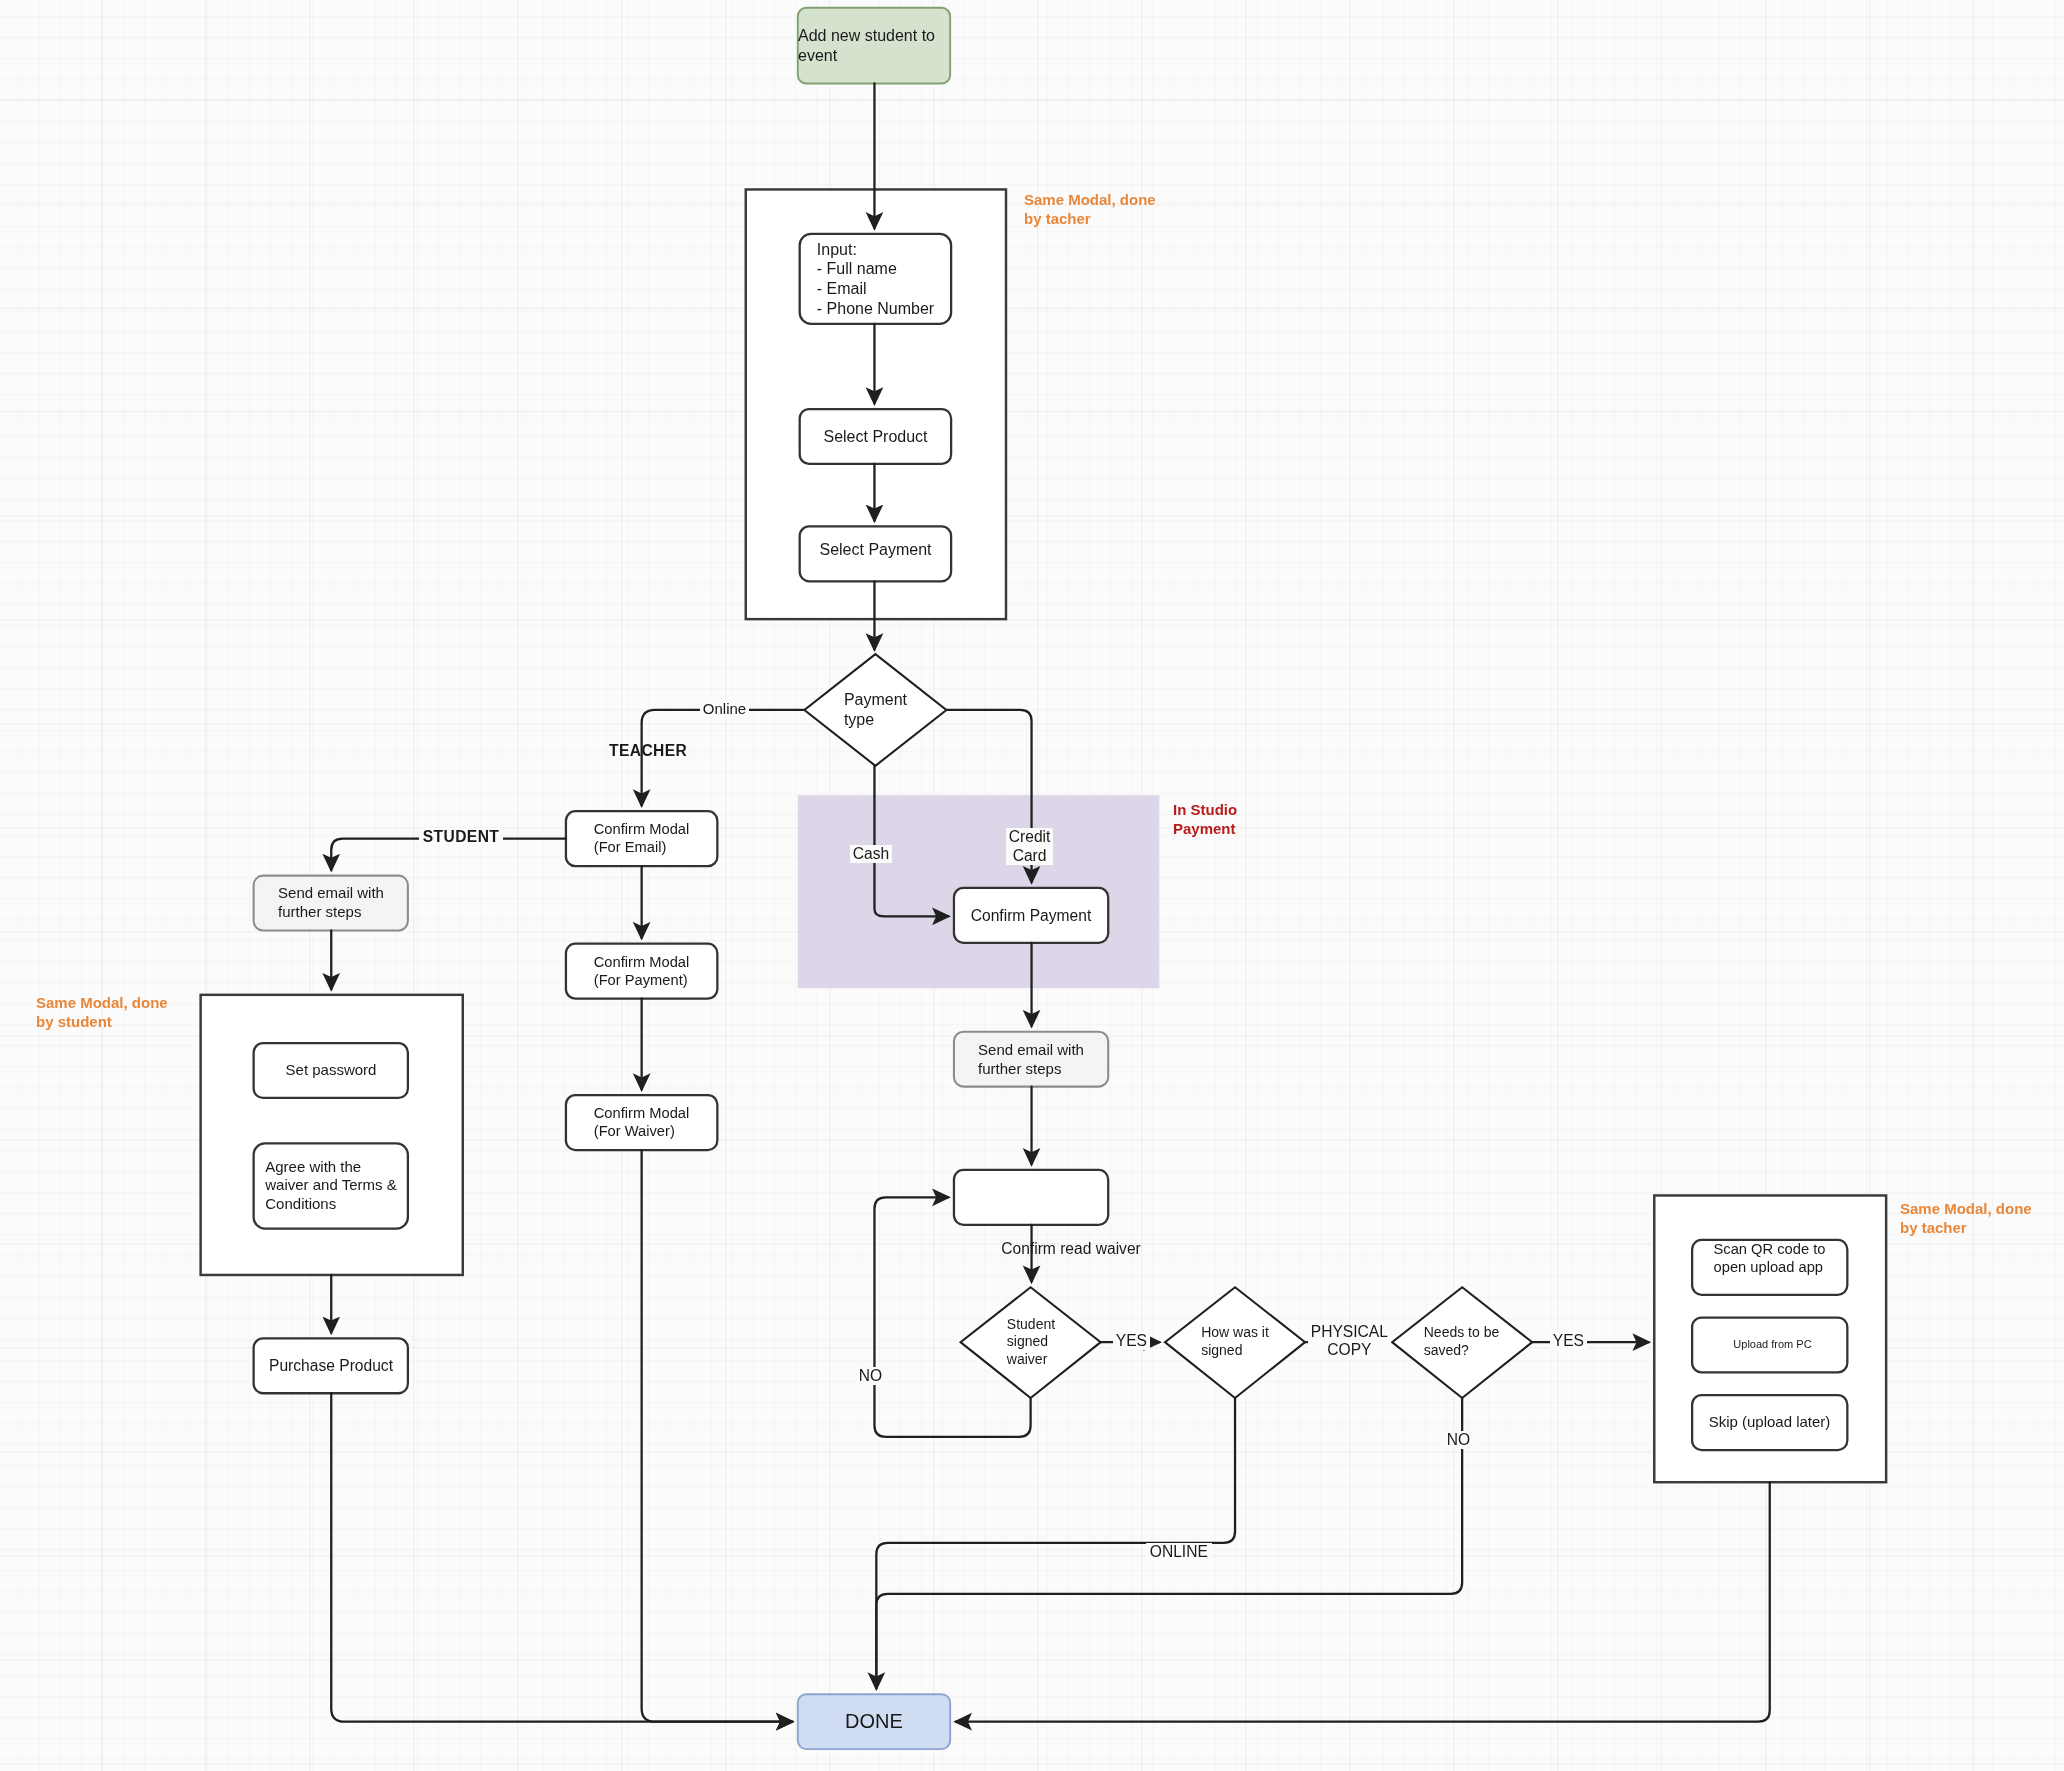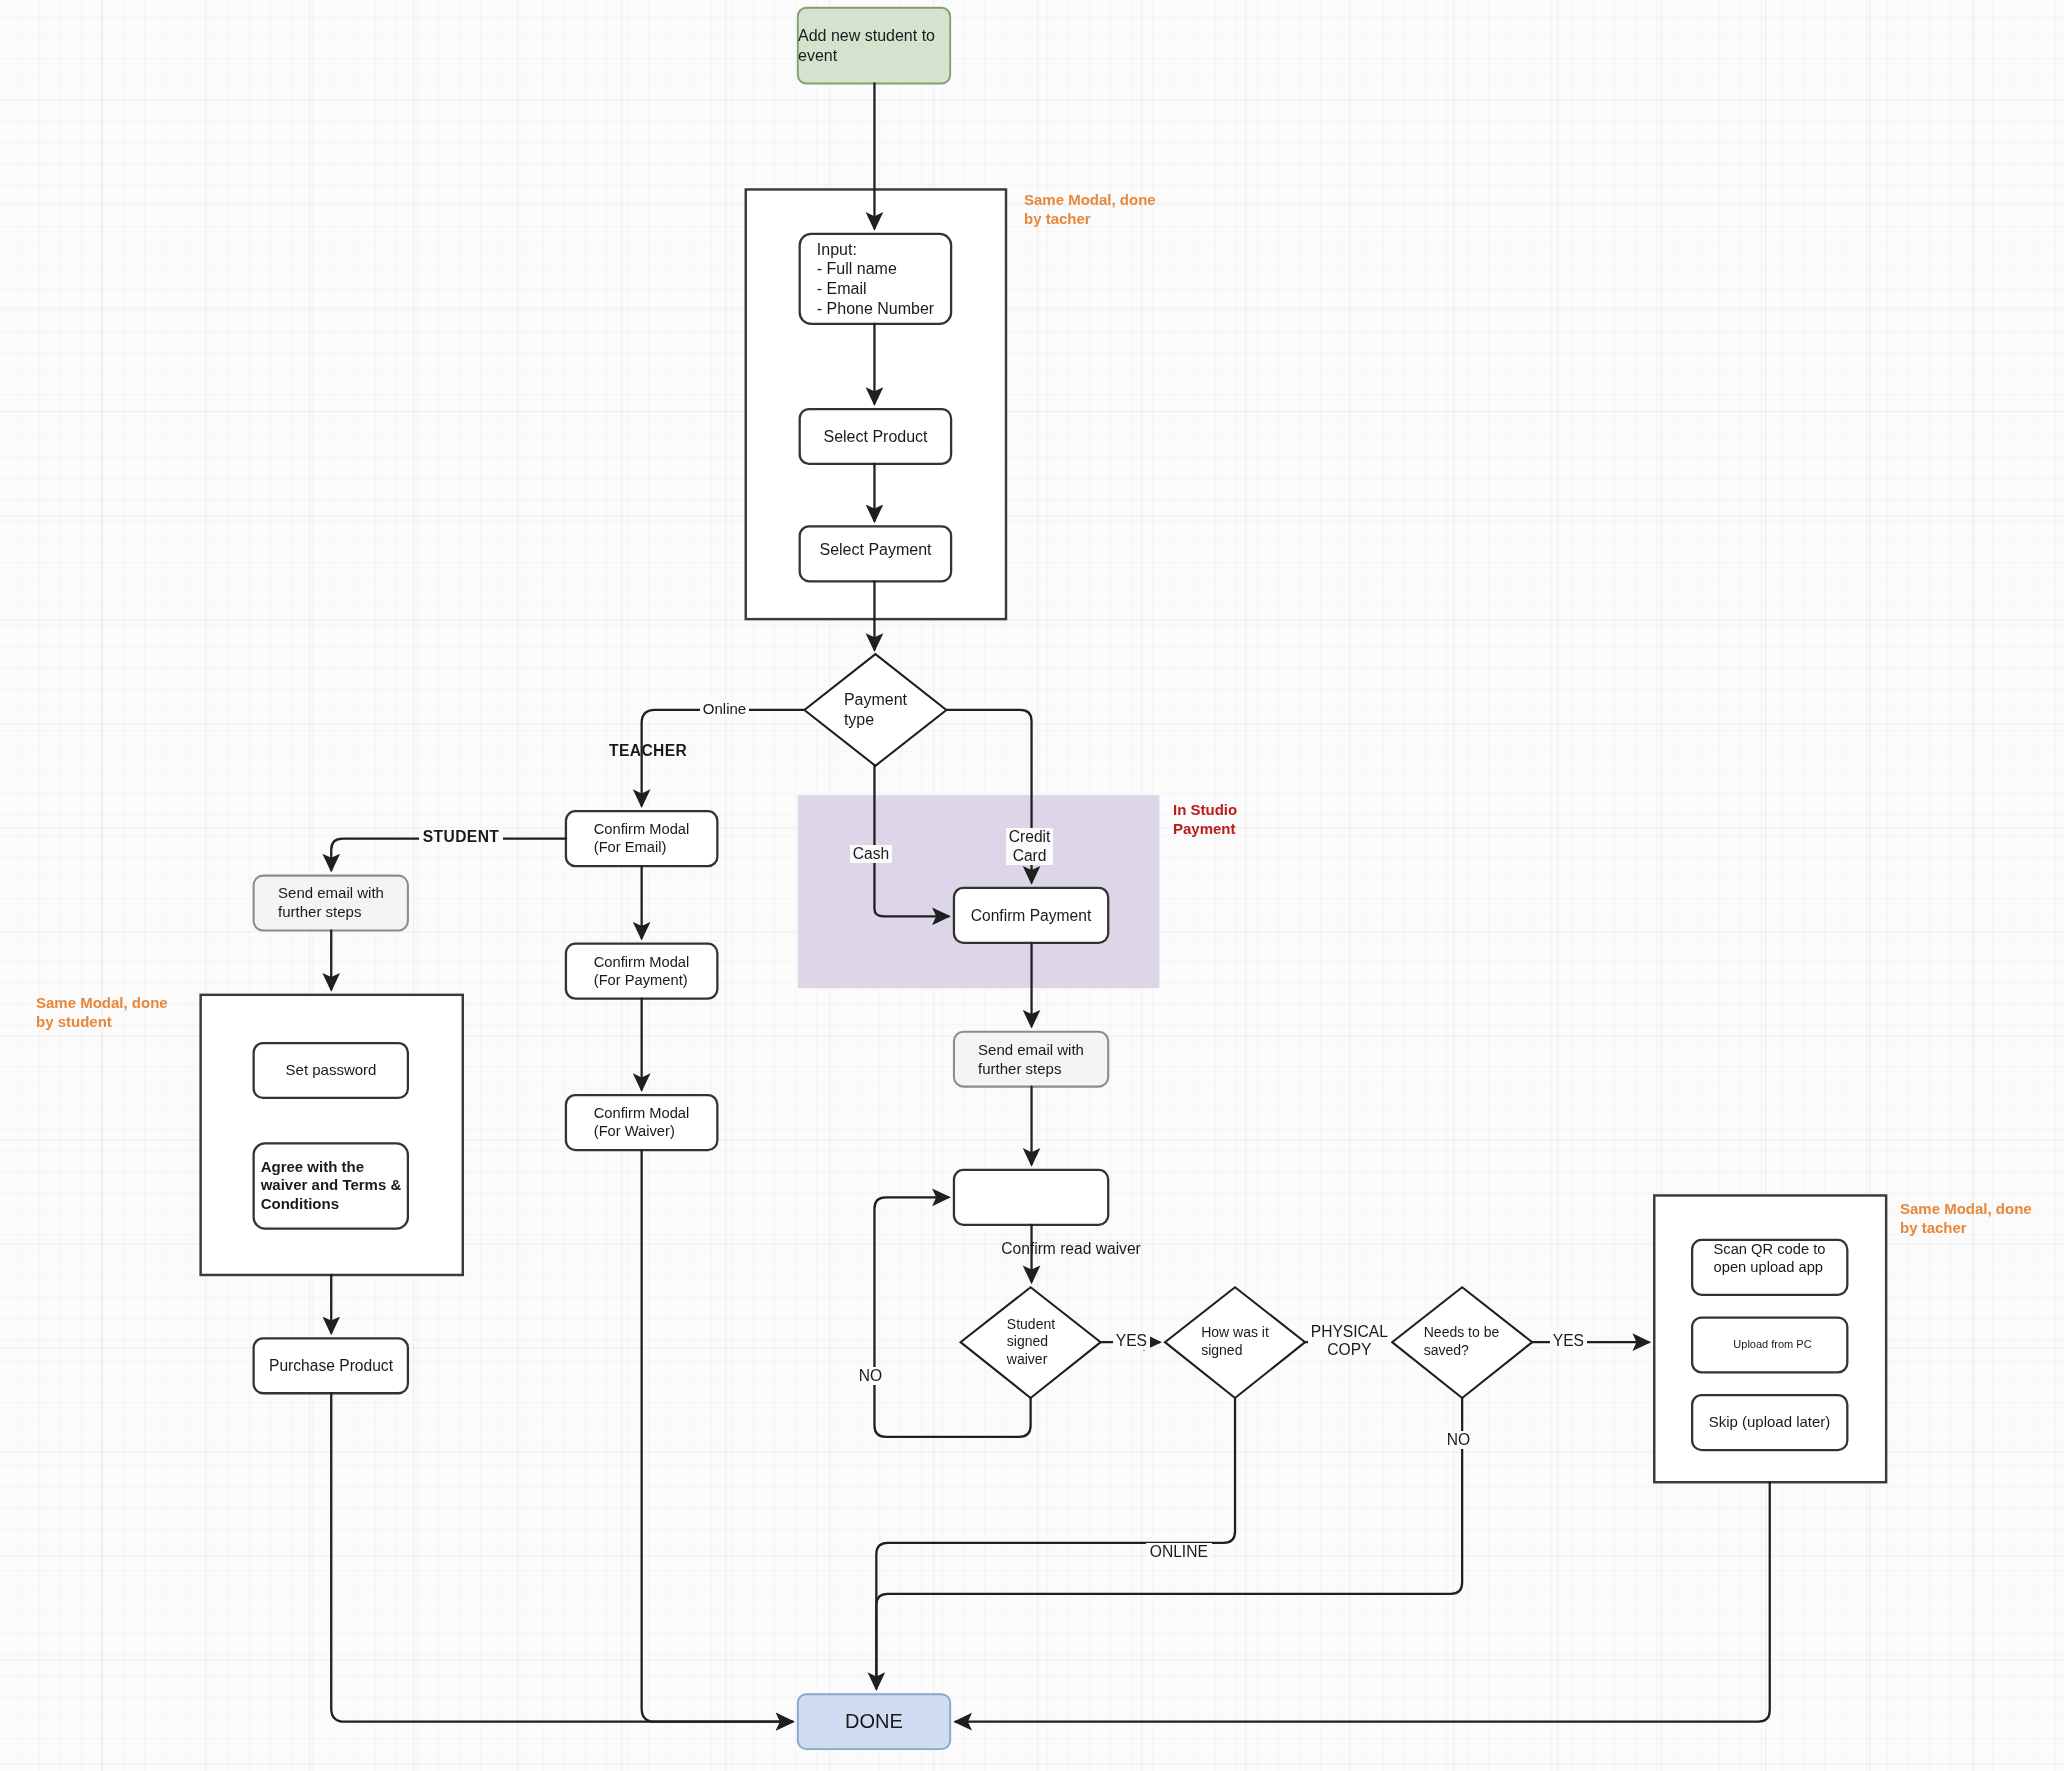--- a/index.html
+++ b/index.html
@@ -162,21 +162,21 @@
 (For Email)</div>
   <div class="nodeText" style="left:566px;top:944px;width:151px;height:55px;font-size:14.7px;white-space:pre-line;">Confirm Modal
 (For Payment)</div>
   <div class="nodeText" style="left:566px;top:1095px;width:151px;height:55px;font-size:14.7px;white-space:pre-line;">Confirm Modal
 (For Waiver)</div>
 
   <div class="nodeText" style="left:254px;top:875px;width:154px;height:55px;font-size:15px;white-space:pre-line;">Send email with
 further steps</div>
 
   <div class="nodeText" style="left:254px;top:1043px;width:154px;height:55px;font-size:15px;">Set password</div>
-  <div class="nodeText" style="left:254px;top:1143px;width:154px;height:85px;font-size:15px;white-space:pre-line;font-weight:bold;">Agree with the
+  <div class="nodeText" style="left:254px;top:1143px;width:154px;height:85px;font-size:15px;white-space:pre-line;">Agree with the
 waiver and Terms &amp;
 Conditions</div>
   <div class="nodeText" style="left:254px;top:1338px;width:154px;height:55px;font-size:15.6px;">Purchase Product</div>
 
   <div class="nodeText" style="left:954px;top:888px;width:154px;height:55px;font-size:15.6px;">Confirm Payment</div>
   <div class="nodeText" style="left:954px;top:1032px;width:154px;height:55px;font-size:15px;white-space:pre-line;">Send email with
 further steps</div>
   <div class="nodeText" style="left:954px;top:1221px;width:154px;height:55px;font-size:15.6px;padding-left:40px;">Confirm read waiver</div>
 
   <div class="nodeText" style="left:976px;top:1308px;width:110px;height:68px;font-size:14px;white-space:pre-line;">Student

